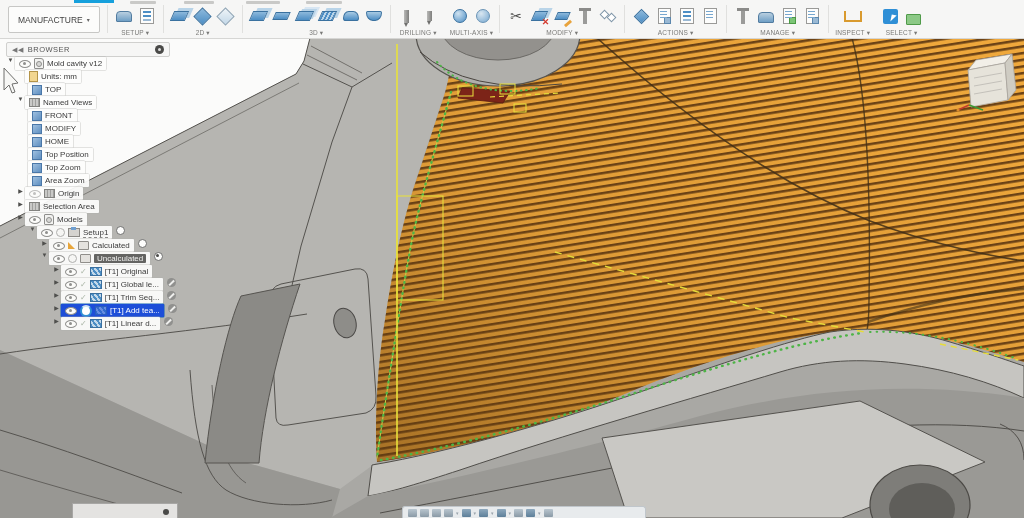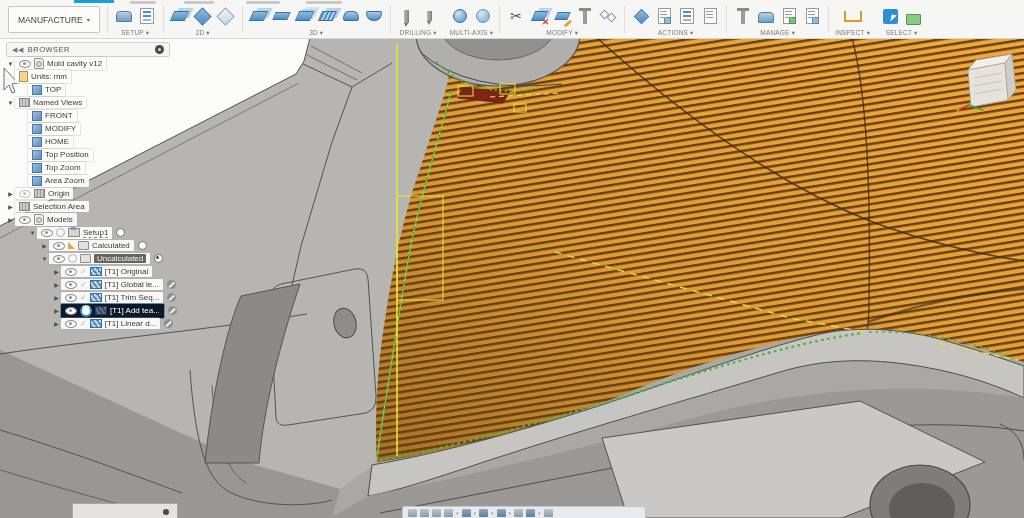--- a/index.html
+++ b/index.html
@@ -58,26 +58,26 @@
   .ic-numdoc::after{content:"";position:absolute;left:2px;top:2px;width:8px;height:2px;background:#4d8ec4;box-shadow:0 4px 0 #4d8ec4,0 8px 0 #9ab9d4}
 
   
   .browser{position:absolute;top:42px;left:6px;width:185px;z-index:9;font-size:8px;color:#3a3a3a}
   .bheader{display:flex;align-items:center;justify-content:space-between;height:13px;width:152px;
            background:rgba(245,245,244,.95);border:1px solid #d0d0ce;padding:0 5px;border-radius:2px}
   .bh-left{display:flex;align-items:center;gap:4px;font-size:7.5px;letter-spacing:.5px;color:#555}
   .bh-collapse{color:#777;font-size:7px}
   .bh-gear{width:9px;height:9px;border-radius:50%;background:#4a4a48;position:relative}
   .bh-gear::after{content:"";position:absolute;left:3px;top:3px;width:3px;height:3px;border-radius:50%;background:#ddd}
-  .brow{display:flex;align-items:center;height:13px}
-  .d1{}.d2{padding-left:22px}.d3{padding-left:34px}.d4{padding-left:46px}
+  .brow{display:flex;height:13px}
+  .d1{padding-left:10px}.d2{padding-left:22px}.d3{padding-left:34px}.d4{padding-left:46px}
   .arr{width:9px;font-size:6px;color:#4f4f4d;text-align:center;flex:none}
   .chip{display:flex;align-items:center;gap:3px;background:rgba(253,253,252,.93);padding:1px 4px;
         border-radius:1px;box-shadow:0 0 0 .5px rgba(175,175,173,.65);white-space:nowrap}
-  .chip.sel{background:#0f172a;color:#fff;box-shadow:0 0 0 .5px #1367ad}
+  .chip.sel{background:#1d4ed8;color:#fff;box-shadow:0 0 0 .5px #1367ad}
   .lbl-dark{background:#646462;color:#f2f2f0;padding:0 3px;border-radius:1px}
   .lbl-dash{border-bottom:1px dashed #8a8a88}
   .i-eye{width:10px;height:6px;border:1px solid #8f8f8d;border-radius:50%;position:relative;background:#fcfcfa;flex:none}
   .i-eye::after{content:"";position:absolute;left:3px;top:1px;width:3px;height:3px;border-radius:50%;background:#8f8f8d}
   .i-eye.dim{opacity:.55}
   .i-sq{width:8px;height:8px;background:linear-gradient(135deg,#9fc0e0,#5f8fc0);border:1px solid #4a77a8;flex:none}
   .i-grid{width:9px;height:7px;background:repeating-linear-gradient(90deg,#c9c9c7 0 2px,#9f9f9d 2px 3px);border:1px solid #82827f;flex:none}
   .i-comp{width:8px;height:9px;background:#f2f2f0;border:1px solid #8f8f8d;border-radius:1px 3px 1px 1px;position:relative;flex:none}
   .i-comp::after{content:"";position:absolute;left:1px;bottom:1px;width:4px;height:4px;border-radius:50%;border:1px solid #8f8f8d;background:#d8d8d6}
   .i-units{width:7px;height:9px;background:#f2d690;border:1px solid #b49448;flex:none}

